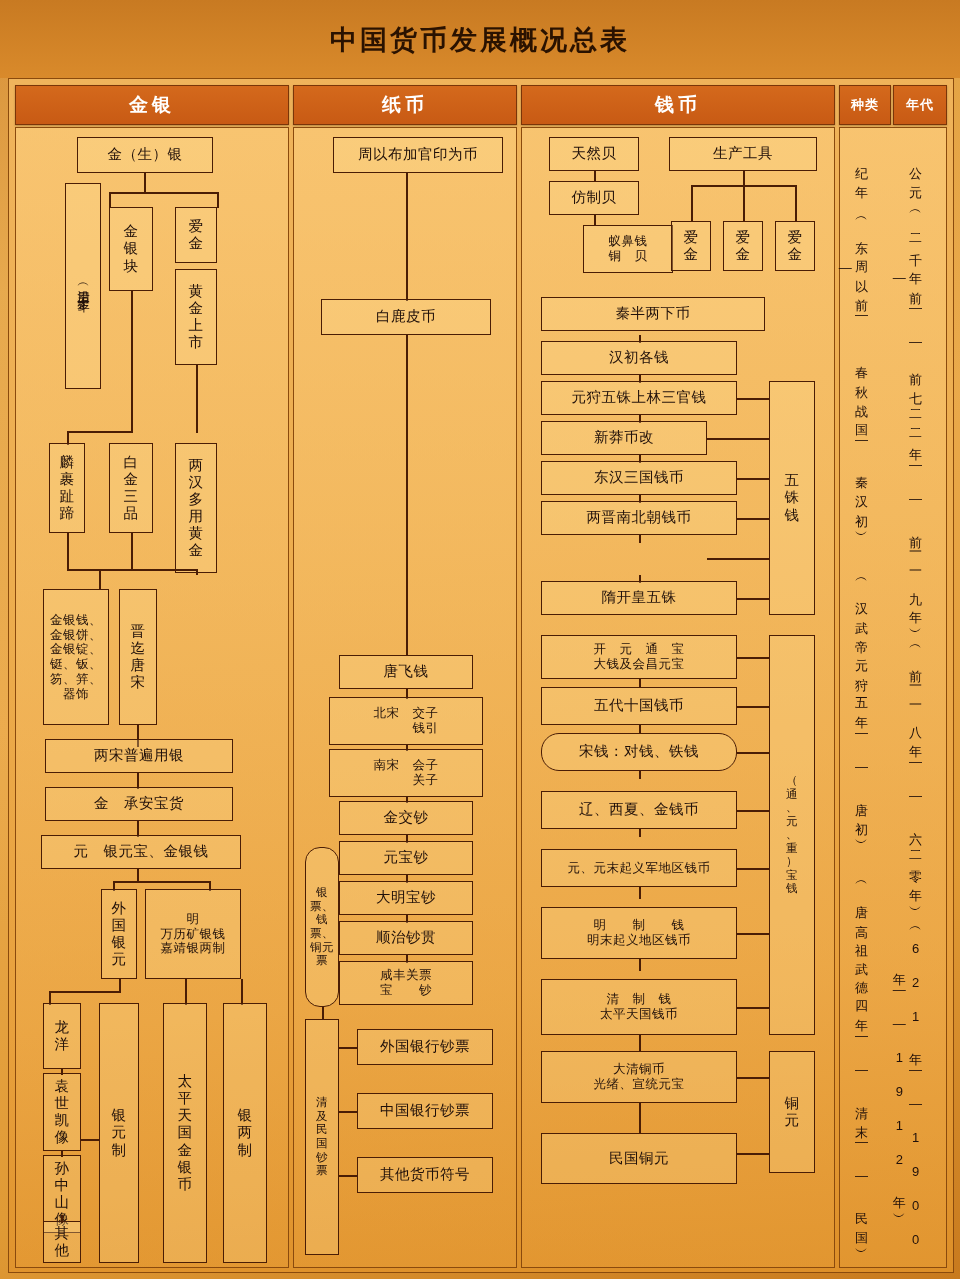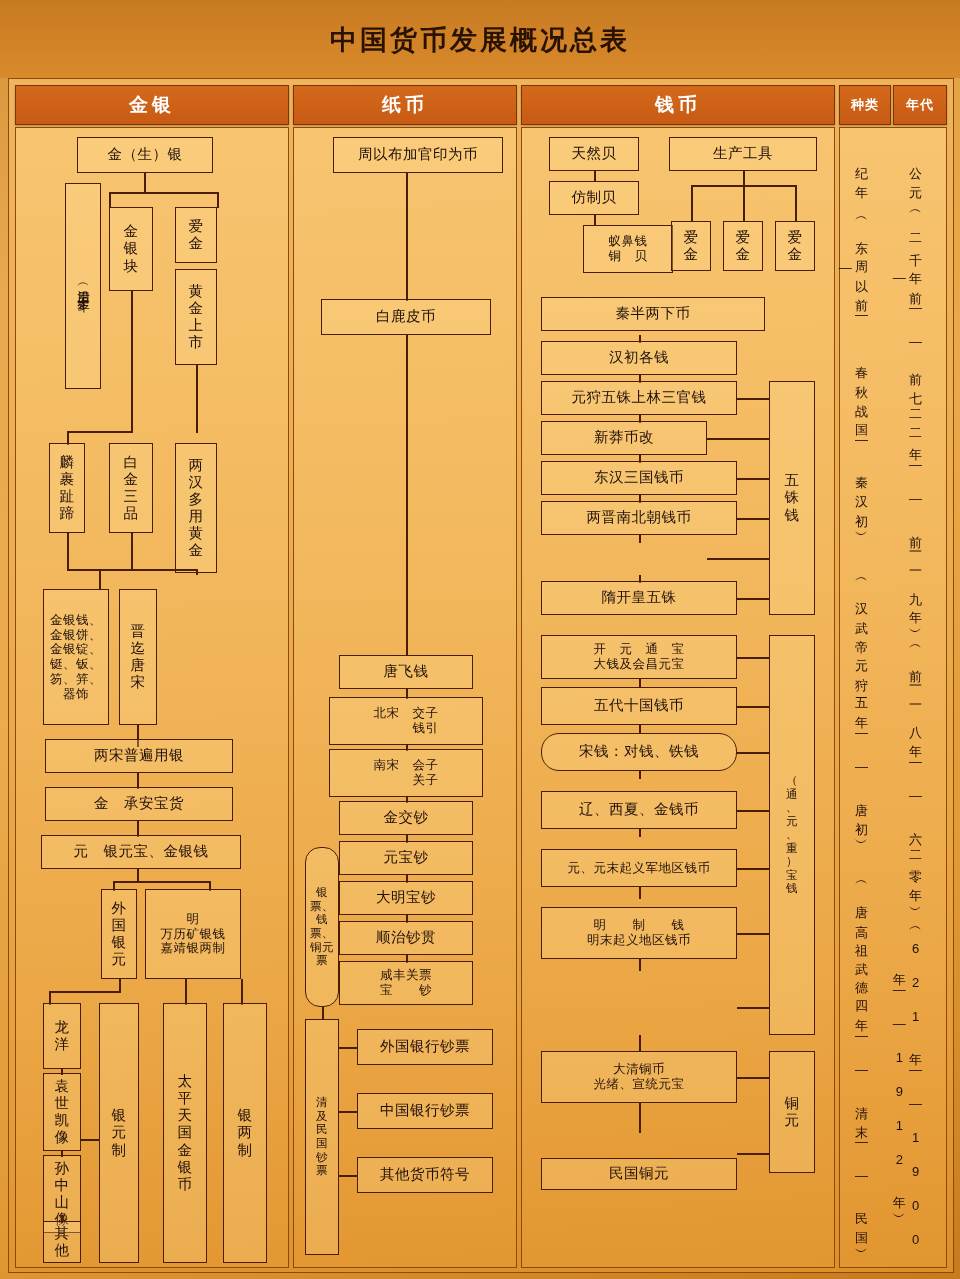--- a/index.html
+++ b/index.html
@@ -304,20 +304,22 @@
     <div class="ln v" style="left:630px;top:646px;height:8px;"></div>
     <div class="box" style="left:532px;top:654px;width:196px;height:38px;border-radius:18px;">宋钱：对钱、铁钱</div>
     <div class="ln v" style="left:630px;top:692px;height:8px;"></div>
     <div class="box" style="left:532px;top:712px;width:196px;height:38px;">辽、西夏、金钱币</div>
     <div class="ln v" style="left:630px;top:750px;height:8px;"></div>
     <div class="box sm" style="left:532px;top:770px;width:196px;height:38px;">元、元末起义军地区钱币</div>
     <div class="ln v" style="left:630px;top:808px;height:12px;"></div>
     <div class="box sm" style="left:532px;top:828px;width:196px;height:52px;">明　　制　　钱
 明末起义地区钱币</div>
     <div class="ln v" style="left:630px;top:880px;height:12px;"></div>
+    <div class="box sm" style="left:532px;top:900px;width:196px;height:56px;">清　制　钱
+太平天国钱币</div>
 
     <div class="box xs" style="left:760px;top:556px;width:46px;height:400px;">（
 通
 、
 元
 、
 重
 ）
 宝
 钱</div>
@@ -326,21 +328,21 @@
     <div class="ln h" style="left:728px;top:673px;width:32px;"></div>
     <div class="ln h" style="left:728px;top:731px;width:32px;"></div>
     <div class="ln h" style="left:728px;top:789px;width:32px;"></div>
     <div class="ln h" style="left:728px;top:854px;width:32px;"></div>
     <div class="ln h" style="left:728px;top:928px;width:32px;"></div>
 
     <div class="ln v" style="left:630px;top:956px;height:16px;"></div>
     <div class="box sm" style="left:532px;top:972px;width:196px;height:52px;">大清铜币
 光绪、宣统元宝</div>
     <div class="ln v" style="left:630px;top:1024px;height:30px;"></div>
-    <div class="box" style="left:532px;top:1054px;width:196px;height:32px;margin-top:25px;">民国铜元</div>
+    <div class="box" style="left:532px;top:1054px;width:196px;height:51px;">民国铜元</div>
     <div class="box" style="left:760px;top:972px;width:46px;height:122px;">铜
 元</div>
     <div class="ln h" style="left:728px;top:998px;width:32px;"></div>
     <div class="ln h" style="left:728px;top:1074px;width:32px;"></div>
 
     <div class="rightcol" style="left:836px;top:58px;width:24px;height:60px;">纪
 年</div>
     <div class="rightcol" style="left:890px;top:58px;width:24px;height:60px;">公
 元</div>
 

